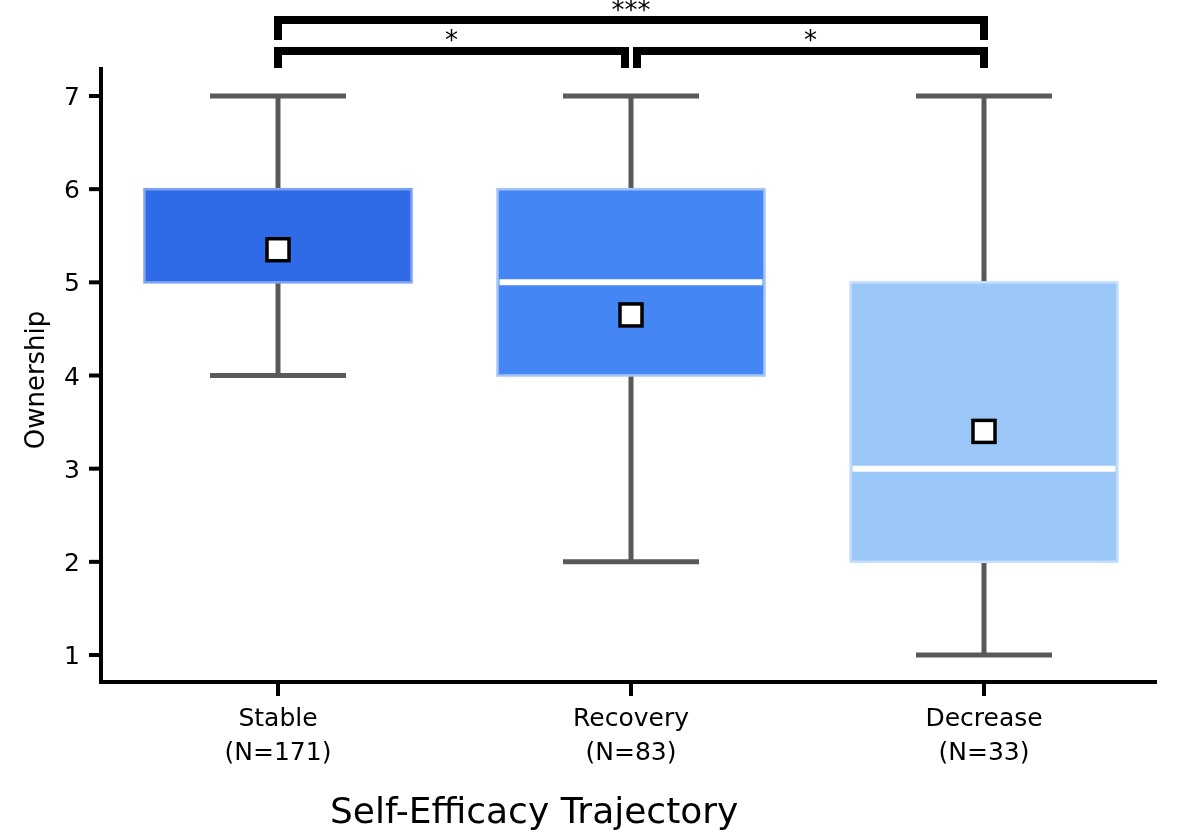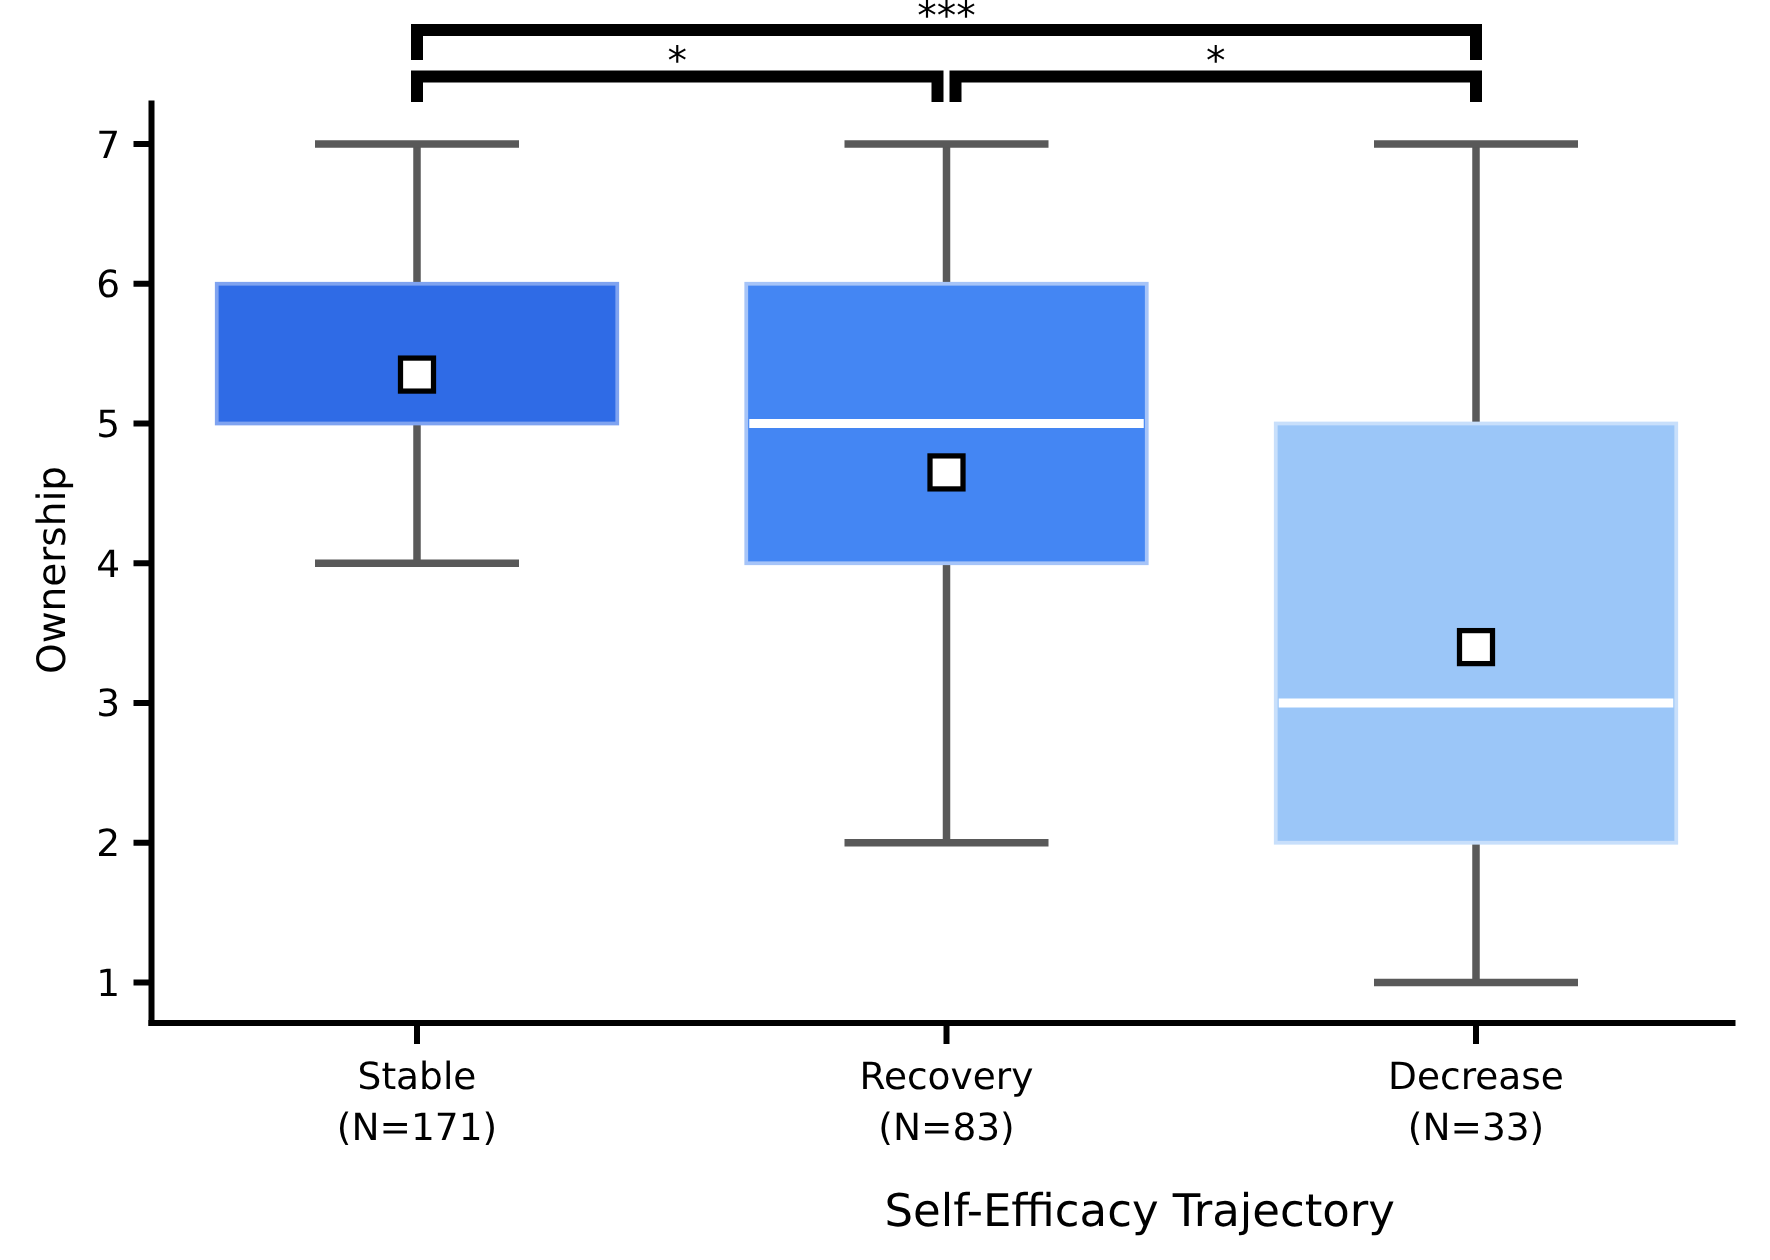--- a/index.html
+++ b/index.html
@@ -30,22 +30,22 @@
     text-align: center;
     font-size: 26px;
     color: #000000;
     transform: rotate(-90deg);
   }
   .xlabel {
     position: absolute;
     left: 330px;
     top: 790px;
     width: 600px;
-    text-align: right;
-    font-size: 30px;
+    text-align: left;
+    font-size: 36px;
     color: #000000;
   }
 </style>
 </head>
 <body>
 
 <div class="figure">
   <svg id="plot" width="1180" height="840" viewBox="0 0 1180 840">
       <line x1="278" y1="189.16666666666669" x2="278" y2="96" stroke="#595959" stroke-width="5"></line>
       <line x1="278" y1="282.3333333333333" x2="278" y2="375.5" stroke="#595959" stroke-width="5"></line>

